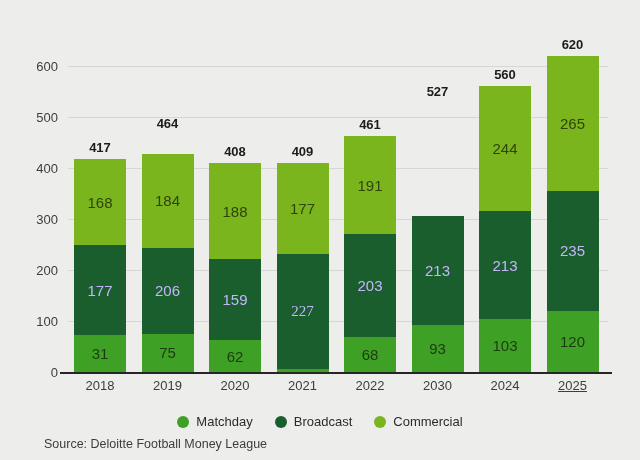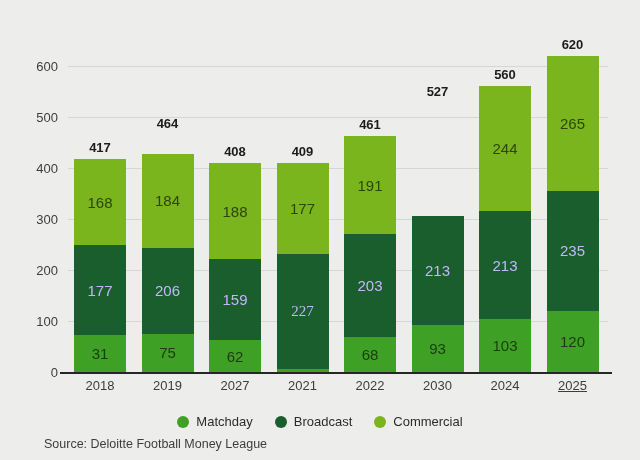--- a/index.html
+++ b/index.html
@@ -250,21 +250,21 @@
           <div class="seg seg-broadcast" style="height: 119.85px;">235</div>
           <div class="seg seg-commercial" style="height: 135.15px;">265</div>
         </div>
       </div>
       <div class="total-label" style="left: 478.5px; width: 52px; bottom: 320.2px;">620</div>
     </div>
 
   <div class="x-labels">
       <div class="x-label" style="left: 6px;">2018</div>
       <div class="x-label" style="left: 73.5px;">2019</div>
-      <div class="x-label" style="left: 141px;">2027</div>
+      <div class="x-label" style="left: 141px;">2020</div>
       <div class="x-label" style="left: 208.5px;">2021</div>
       <div class="x-label" style="left: 276px;">2022</div>
       <div class="x-label" style="left: 343.5px;">2030</div>
       <div class="x-label" style="left: 411px;">2024</div>
       <div class="x-label" style="left: 478.5px; text-decoration: underline;">2025</div>
     </div>
 
   <div class="legend">
       <div class="legend-item">
         <span class="legend-dot" style="background: rgb(62, 160, 36);"></span>

